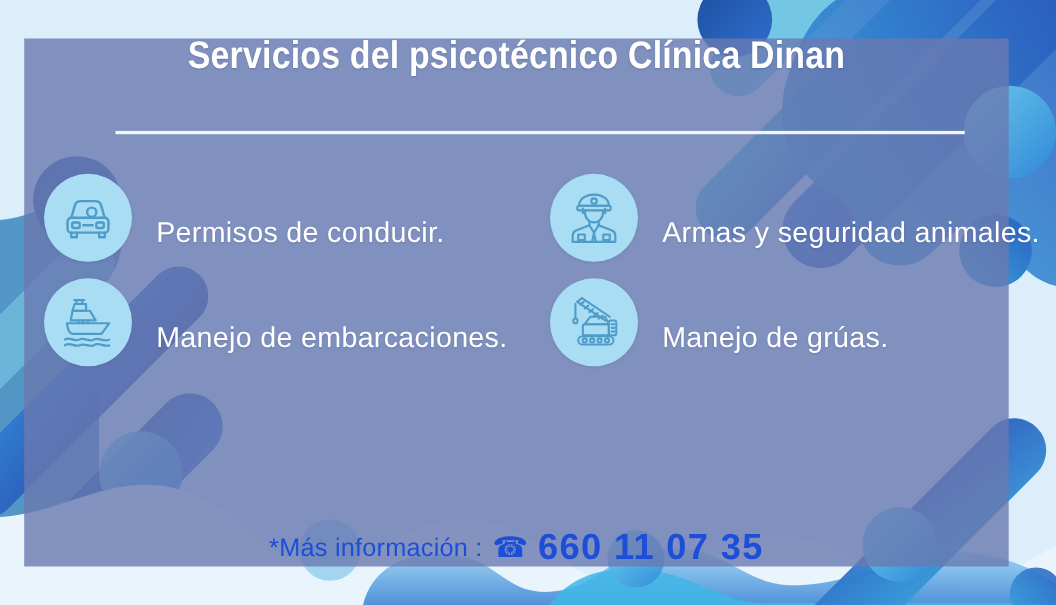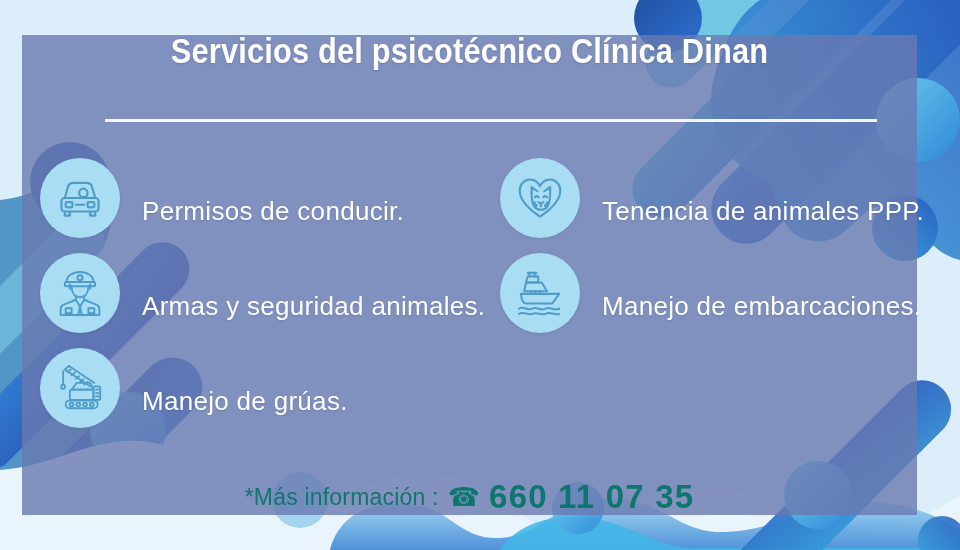--- a/index.html
+++ b/index.html
@@ -63,21 +63,21 @@
     letter-spacing:.3px;
     text-shadow:0 1px 2px rgba(40,50,90,.18);
     margin-top:28px;
   }
 
   
   #footer{
     position:absolute;left:22px;top:478px;width:895px;z-index:8;
     text-align:center;display:flex;align-items:center;justify-content:center;gap:9px;
     font-family:"Liberation Sans Narrow","Liberation Sans",sans-serif;
-    color:#0f766e;
+    color:#1d4ed8;
   }
   #foot-text{font-size:23px;font-weight:400;letter-spacing:.2px;}
   #foot-phone-icon{font-size:26px;line-height:1;}
   #foot-number{font-size:33px;font-weight:700;letter-spacing:1.2px;}
 </style>
 </head>
 <body>
 
 <div id="stage">
 
@@ -168,39 +168,20 @@
           <rect x="41" y="37" width="8" height="6" rx="1.5"></rect>
           <path d="M27 40 L37 40"></path>
           <path d="M14 48 L14 53 L20 53 L20 48"></path>
           <path d="M44 48 L44 53 L50 53 L50 48"></path>
           <circle cx="36" cy="26" r="5"></circle>
         </svg>
       </div>
       <div class="lbl">Permisos de conducir.</div>
     </div>
 
-    <div class="svc">
-      <div class="ico">
-        <svg width="54" height="54" viewBox="0 0 64 64" fill="none" stroke="#4f9cc8" stroke-width="2.5" stroke-linecap="round" stroke-linejoin="round">
-          <path d="M32 54 C14 42 8 32 8 23 C8 15 14 10 20 10 C26 10 30 14 32 18 C34 14 38 10 44 10 C50 10 56 15 56 23 C56 32 50 42 32 54 Z"></path>
-          <path d="M22 26 L22 19 L29 24"></path>
-          <path d="M44 26 L44 19 L37 24"></path>
-          <path d="M22 26 C22 40 26 46 33 46 C40 46 44 40 44 26"></path>
-          <path d="M26 31 C27.5 29.5 29 29.5 30.5 31"></path>
-          <path d="M36 31 C37.5 29.5 39 29.5 40.5 31"></path>
-          <path d="M30 37 L33 39 L36 37"></path>
-          <path d="M33 39 L33 42"></path>
-          <circle cx="25" cy="38" r="1"></circle>
-            <circle cx="41" cy="38" r="1"></circle>
-          <circle cx="27" cy="41" r="1"></circle>
-            <circle cx="39" cy="41" r="1"></circle>
-        </svg>
-      </div>
-      <div class="lbl">Tenencia de animales PPP.</div>
-    </div>
 
     <div class="svc">
       <div class="ico">
         <svg width="54" height="54" viewBox="0 0 64 64" fill="none" stroke="#4f9cc8" stroke-width="2.3" stroke-linecap="round" stroke-linejoin="round">
           <path d="M16 19 C16 12 23 7 32 7 C41 7 48 12 48 19 Z"></path>
           <rect x="14" y="19" width="36" height="5" rx="2"></rect>
           <circle cx="32" cy="14" r="3"></circle>
           <path d="M22 24 C22 32 26 37 32 37 C38 37 42 32 42 24"></path>
           <path d="M20 27 L20 22"></path>
             <path d="M44 27 L44 22"></path>

